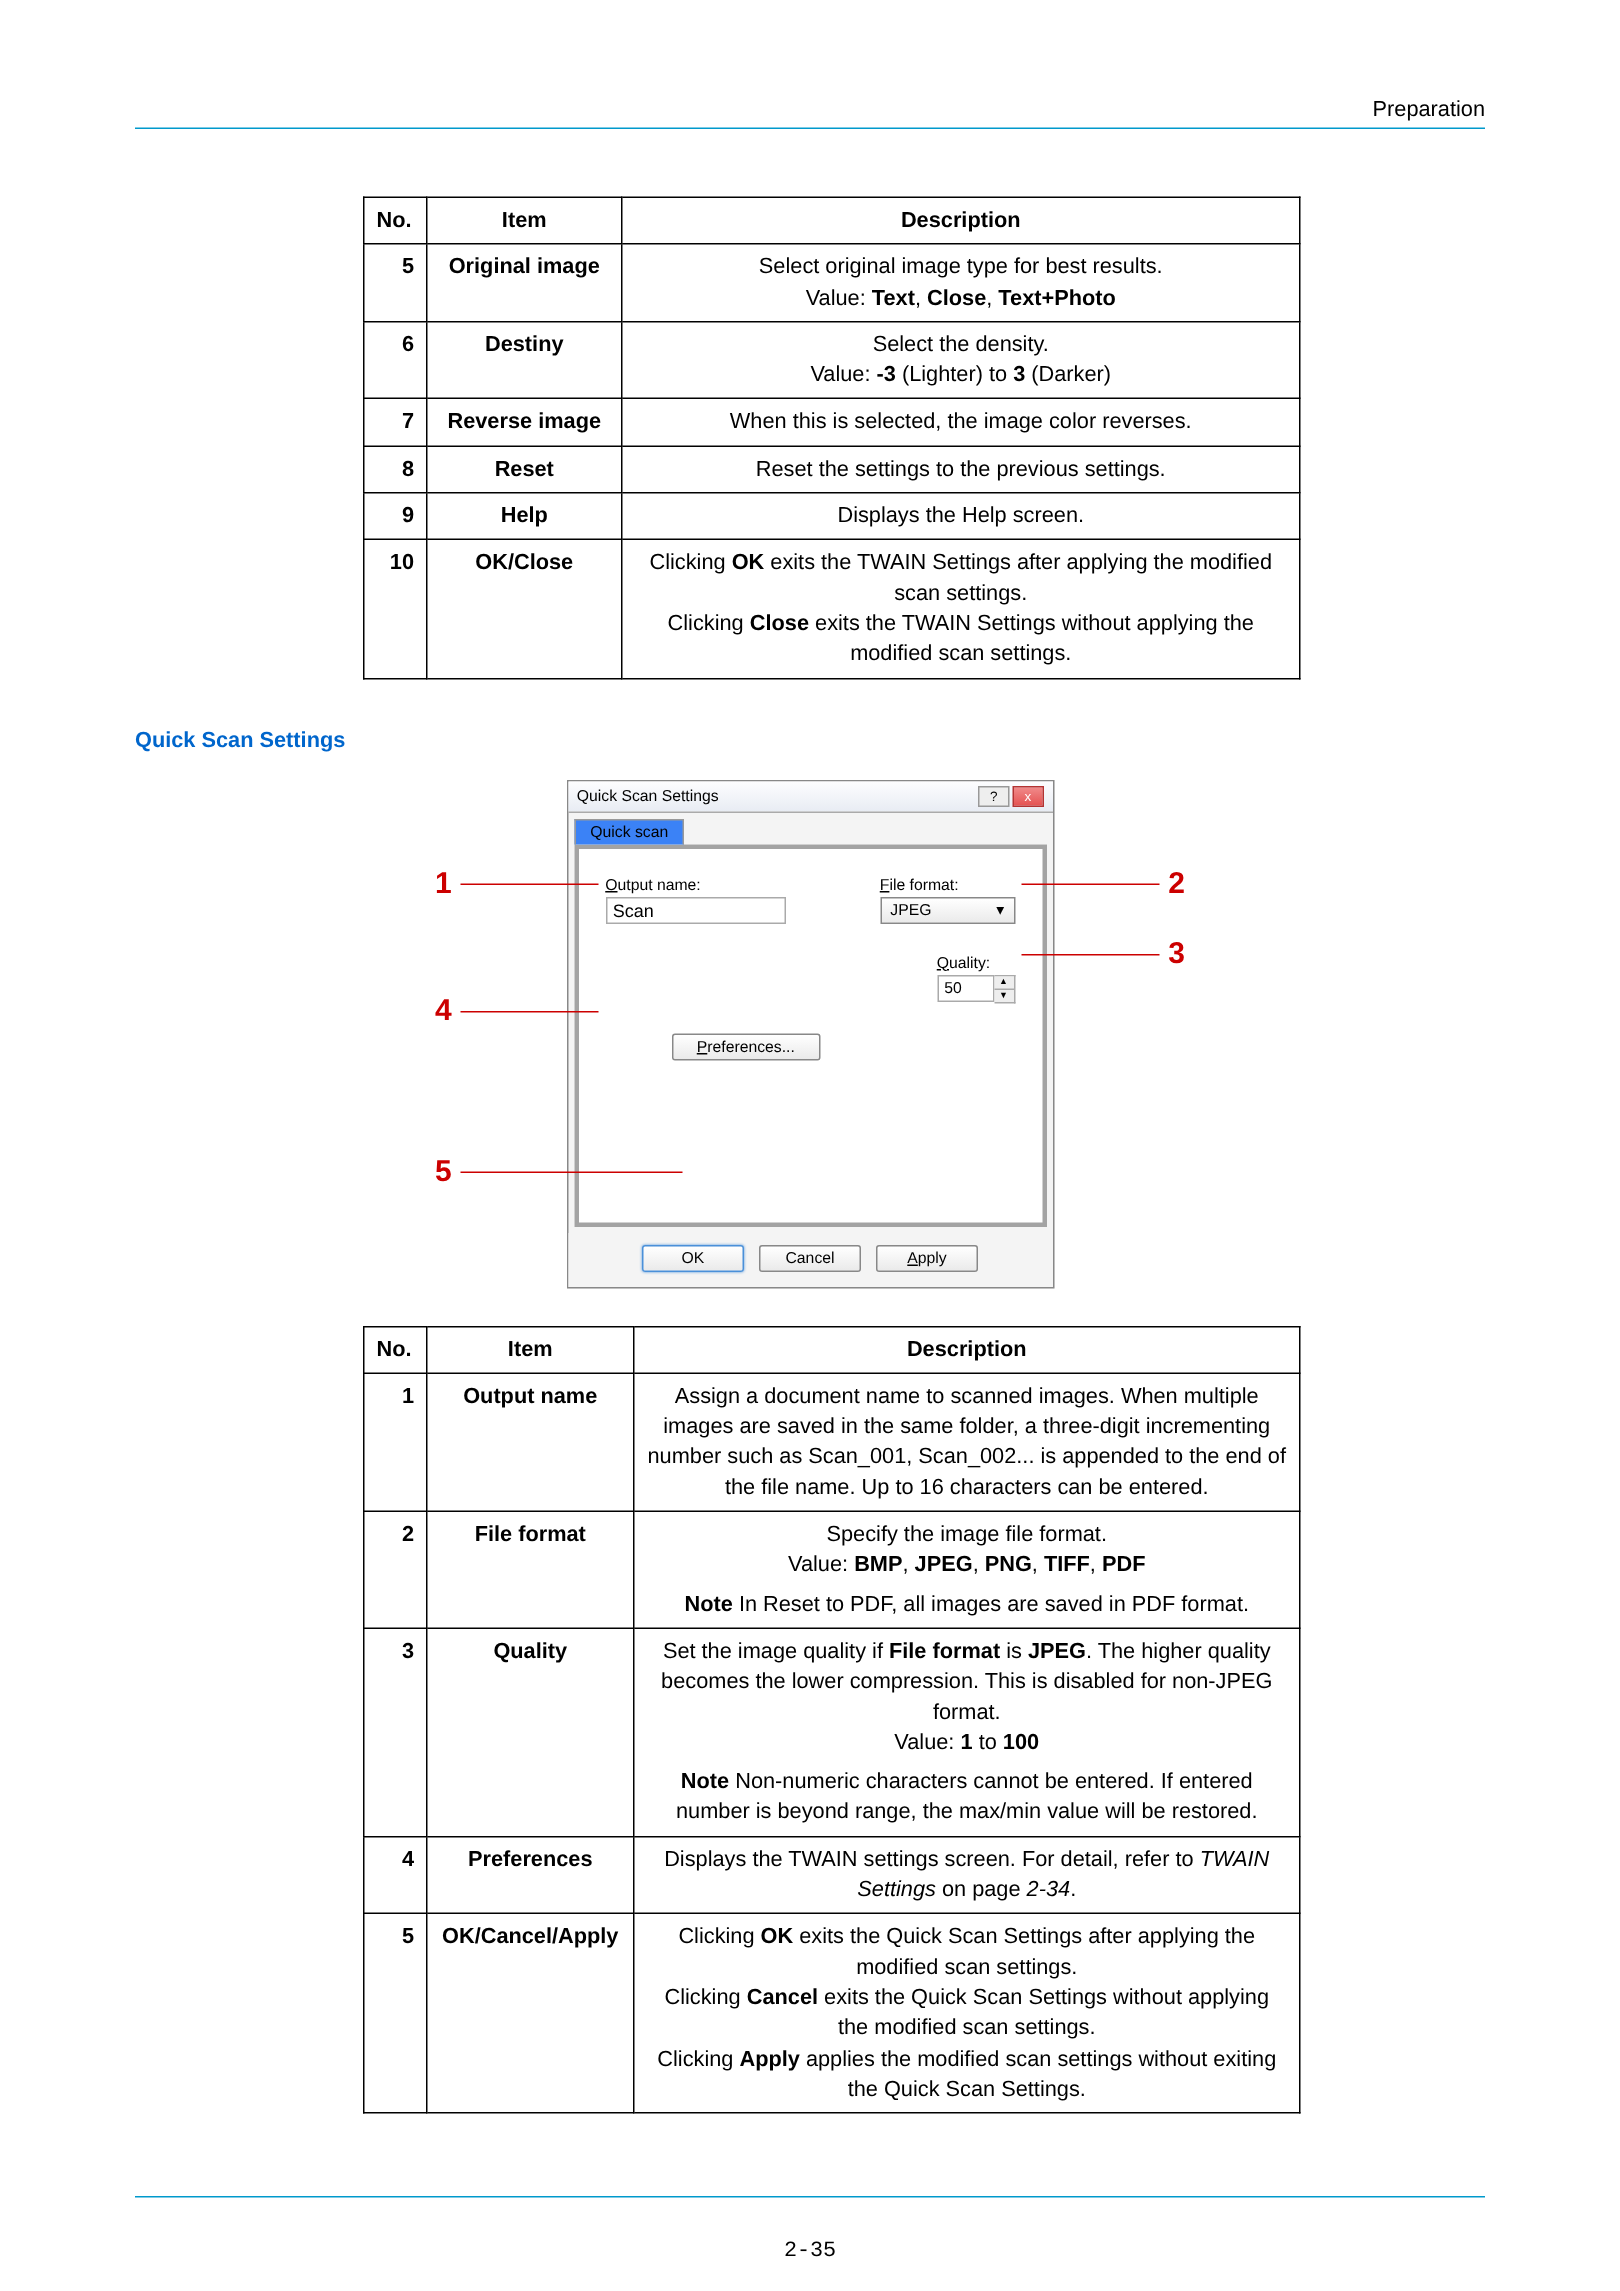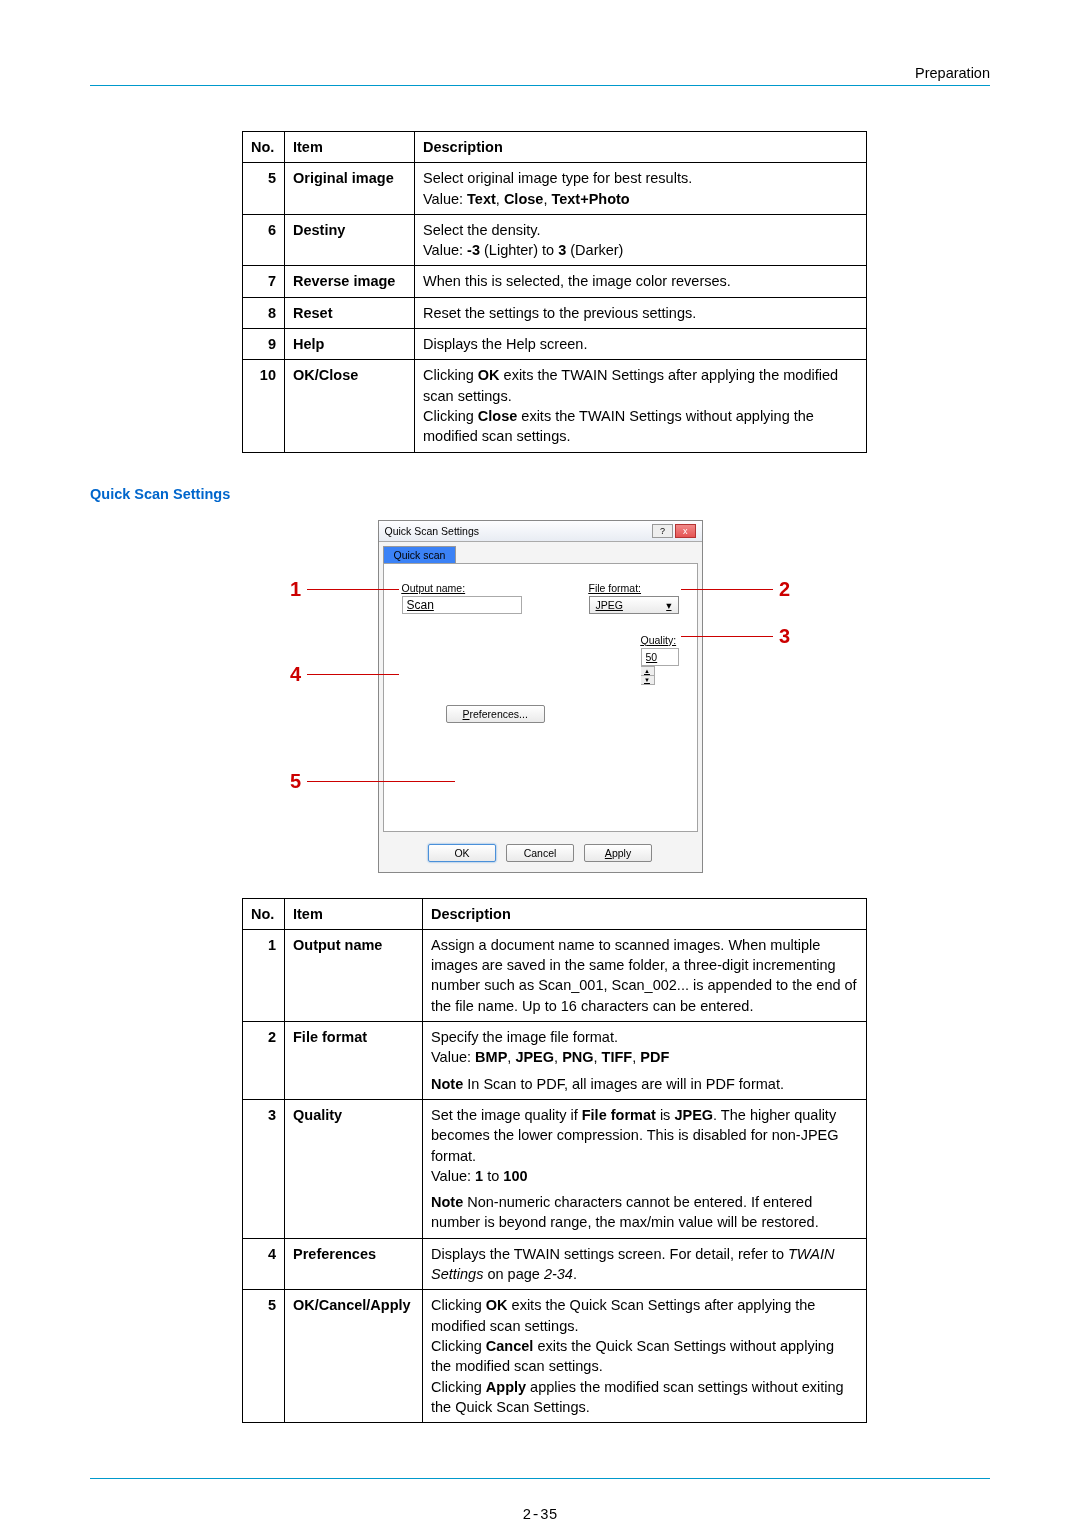--- a/index.html
+++ b/index.html
@@ -28,21 +28,21 @@
       border-collapse: collapse;
       width: 625px;
       margin-left: 152px;
       margin-bottom: 33px;
     }
     table.data-table th,
     table.data-table td {
       border: 1px solid #000;
       padding: 5px 8px;
       vertical-align: top;
-      text-align: left;
+      text-align: center;
       font-size: 14.5px;
       line-height: 1.4;
     }
     table.data-table th {
       font-weight: bold;
     }
     table.data-table td.col-no {
       text-align: right;
       width: 42px;
       font-weight: bold;
@@ -102,25 +102,24 @@
     .tab {
       display: inline-block;
       border: 1px solid #999;
       border-bottom: none;
       padding: 2px 10px;
       background: #3b82f6;
       font-size: 10.5px;
     }
     .tab-body {
       margin: 0 4px 4px;
-      border: 1px solid #a3a3a3;
+      border: 3px solid #a3a3a3;
       background: #fff;
       padding: 18px 18px 108px;
       min-height: 162px;
-      text-decoration: underline;
     }
     .field-row {
       display: flex;
       justify-content: space-between;
       margin-bottom: 20px;
     }
     .field-col {
       display: flex;
       flex-direction: column;
     }
@@ -141,21 +140,20 @@
       height: 18px;
       padding: 0 6px;
       font-size: 10.5px;
       display: flex;
       justify-content: space-between;
       align-items: center;
       background: linear-gradient(to bottom, #fff, #eaeaea);
     }
     .spinner {
       display: flex;
-      flex-direction: column;
     }
     .spinner-input {
       border: 1px solid #aaa;
       width: 38px;
       height: 18px;
       padding: 1px 4px;
       font-size: 10.5px;
     }
     .spinner-btns {
       display: flex;
@@ -369,21 +367,21 @@
     <td class="col-item">Output name</td>
     <td>Assign a document name to scanned images. When multiple images are saved in the same folder, a three-digit incrementing number such as Scan_001, Scan_002... is appended to the end of the file name. Up to 16 characters can be entered.</td>
   </tr>
   <tr>
     <td class="col-no">2</td>
     <td class="col-item">File format</td>
     <td>
       <span>Specify the image file format.</span><br>
       <span>Value: </span><b>BMP</b><span>, </span><b>JPEG</b><span>, </span><b>PNG</b><span>, </span><b>TIFF</b><span>, </span><b>PDF</b>
       <div style="height:6px;"></div>
-      <b>Note</b><span>  In Scan to PDF, all images are will in PDF format.</span>
+      <b>Note</b><span>  In Reset to PDF, all images are saved in PDF format.</span>
     </td>
   </tr>
   <tr>
     <td class="col-no">3</td>
     <td class="col-item">Quality</td>
     <td>
       <span>Set the image quality if </span><b>File format</b><span> is </span><b>JPEG</b><span>. The higher quality becomes the lower compression. This is disabled for non-JPEG format.</span><br>
       <span>Value: </span><b>1</b><span> to </span><b>100</b>
       <div style="height:6px;"></div>
       <b>Note</b><span>  Non-numeric characters cannot be entered. If entered number is beyond range, the max/min value will be restored.</span>

